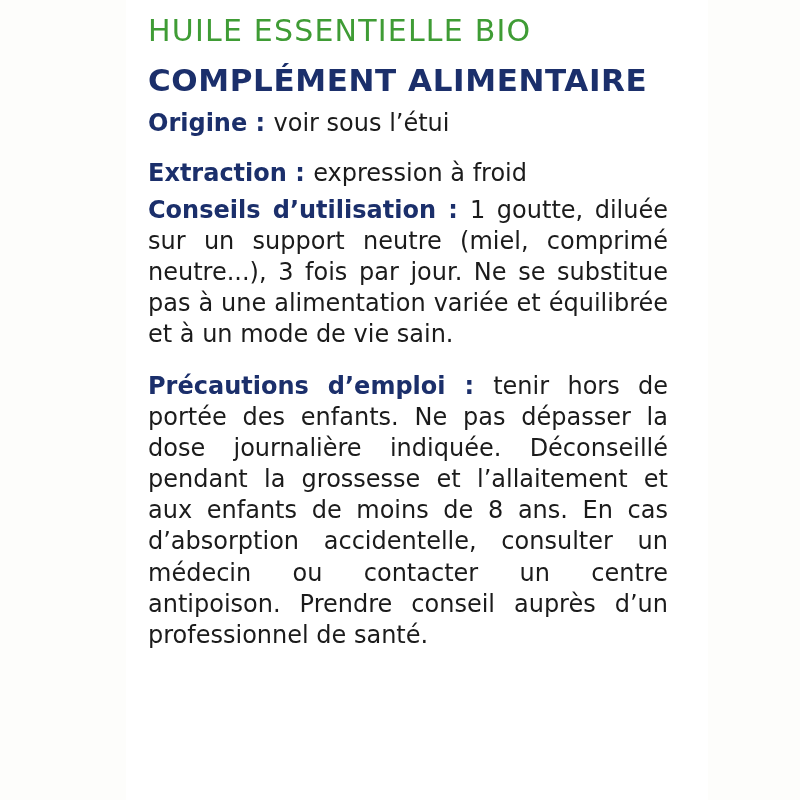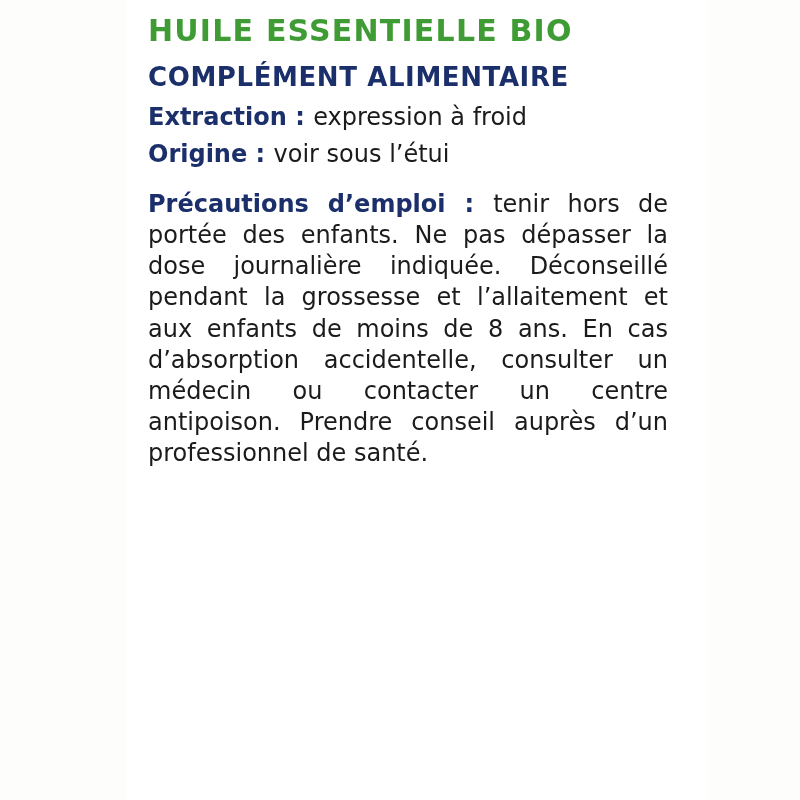--- a/index.html
+++ b/index.html
@@ -41,30 +41,30 @@
   .content {
     position: absolute;
     left: 148px;
     top: 14px;
     width: 520px;
   }
 
   .title-bio {
     color: #3f9c35;
     font-size: 30px;
-    font-weight: 700;
+    font-weight: 400;
     letter-spacing: 1.2px;
     line-height: 1.15;
     margin: 0 0 14px 0;
     white-space: nowrap;
   }
 
   .subtitle {
     color: #1b2f6b;
-    font-size: 26px;
+    font-size: 31px;
     font-weight: 700;
     letter-spacing: 0.6px;
     line-height: 1.15;
     margin: 0 0 10px 0;
     white-space: nowrap;
   }
 
   .line {
     color: #1b1b1b;
     font-size: 24px;
@@ -100,28 +100,31 @@
 
   <div class="edge-left"></div>
   <div class="edge-right"></div>
 
   <div class="content">
 
     <h1 class="title-bio">HUILE ESSENTIELLE BIO</h1>
 
     <h2 class="subtitle">COMPLÉMENT ALIMENTAIRE</h2>
 
+    <div class="block">
+      <p class="line"><span class="lbl">Origine</span><span class="lbl"> : </span><span>voir sous l’étui</span></p>
+    </div>
+
     <div class="block tight">
       <p class="line"><span class="lbl">Extraction</span><span class="lbl"> : </span><span>expression à froid</span></p>
     </div>
 
     <div class="block">
-      <p class="line"><span class="lbl">Origine</span><span class="lbl"> : </span><span>voir sous l’étui</span></p>
+      <p class="para"><span class="lbl">Conseils d’utilisation</span><span class="lbl"> : </span><span>1 goutte, diluée sur un support neutre (miel, comprimé neutre...), 3 fois par jour. Ne se substitue pas à une alimentation variée et équilibrée et à un mode de vie sain.</span></p>
     </div>
-
 
 
     <div class="block">
       <p class="para"><span class="lbl">Précautions d’emploi</span><span class="lbl"> : </span><span>tenir hors de portée des enfants. Ne pas dépasser la dose journalière indiquée. Déconseillé pendant la grossesse et l’allaitement et aux enfants de moins de 8 ans. En cas d’absorption accidentelle, consulter un médecin ou contacter un centre antipoison. Prendre conseil auprès d’un professionnel de santé.</span></p>
     </div>
 
   </div>
 </div>
 
 </body></html>

